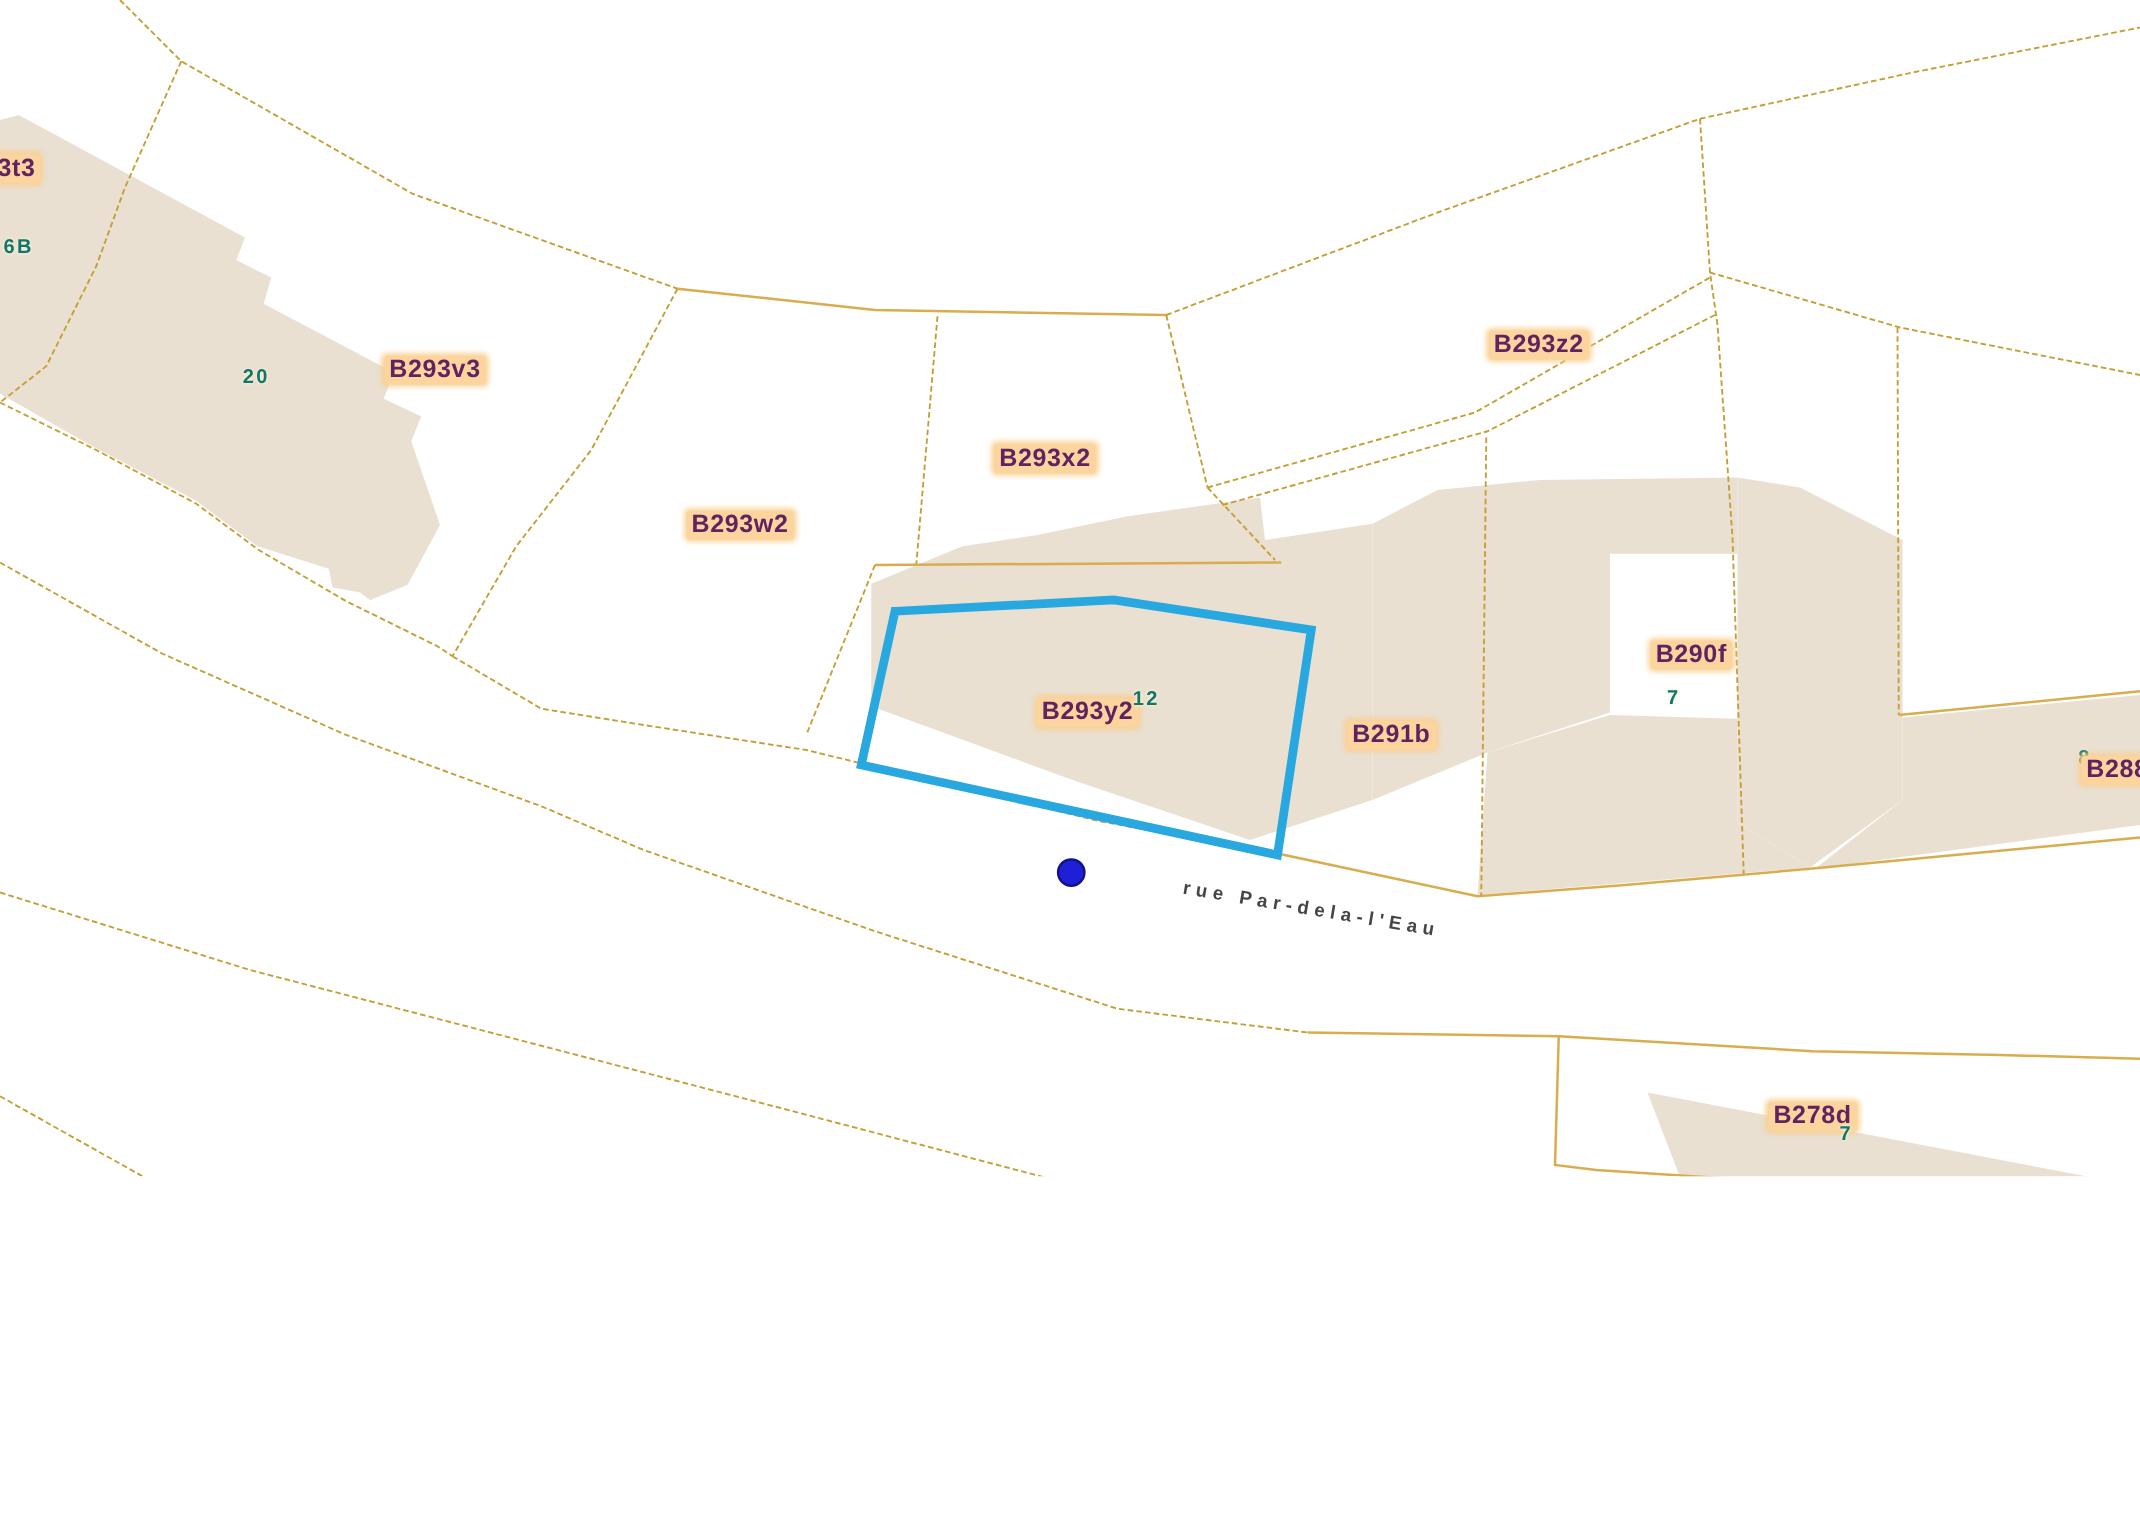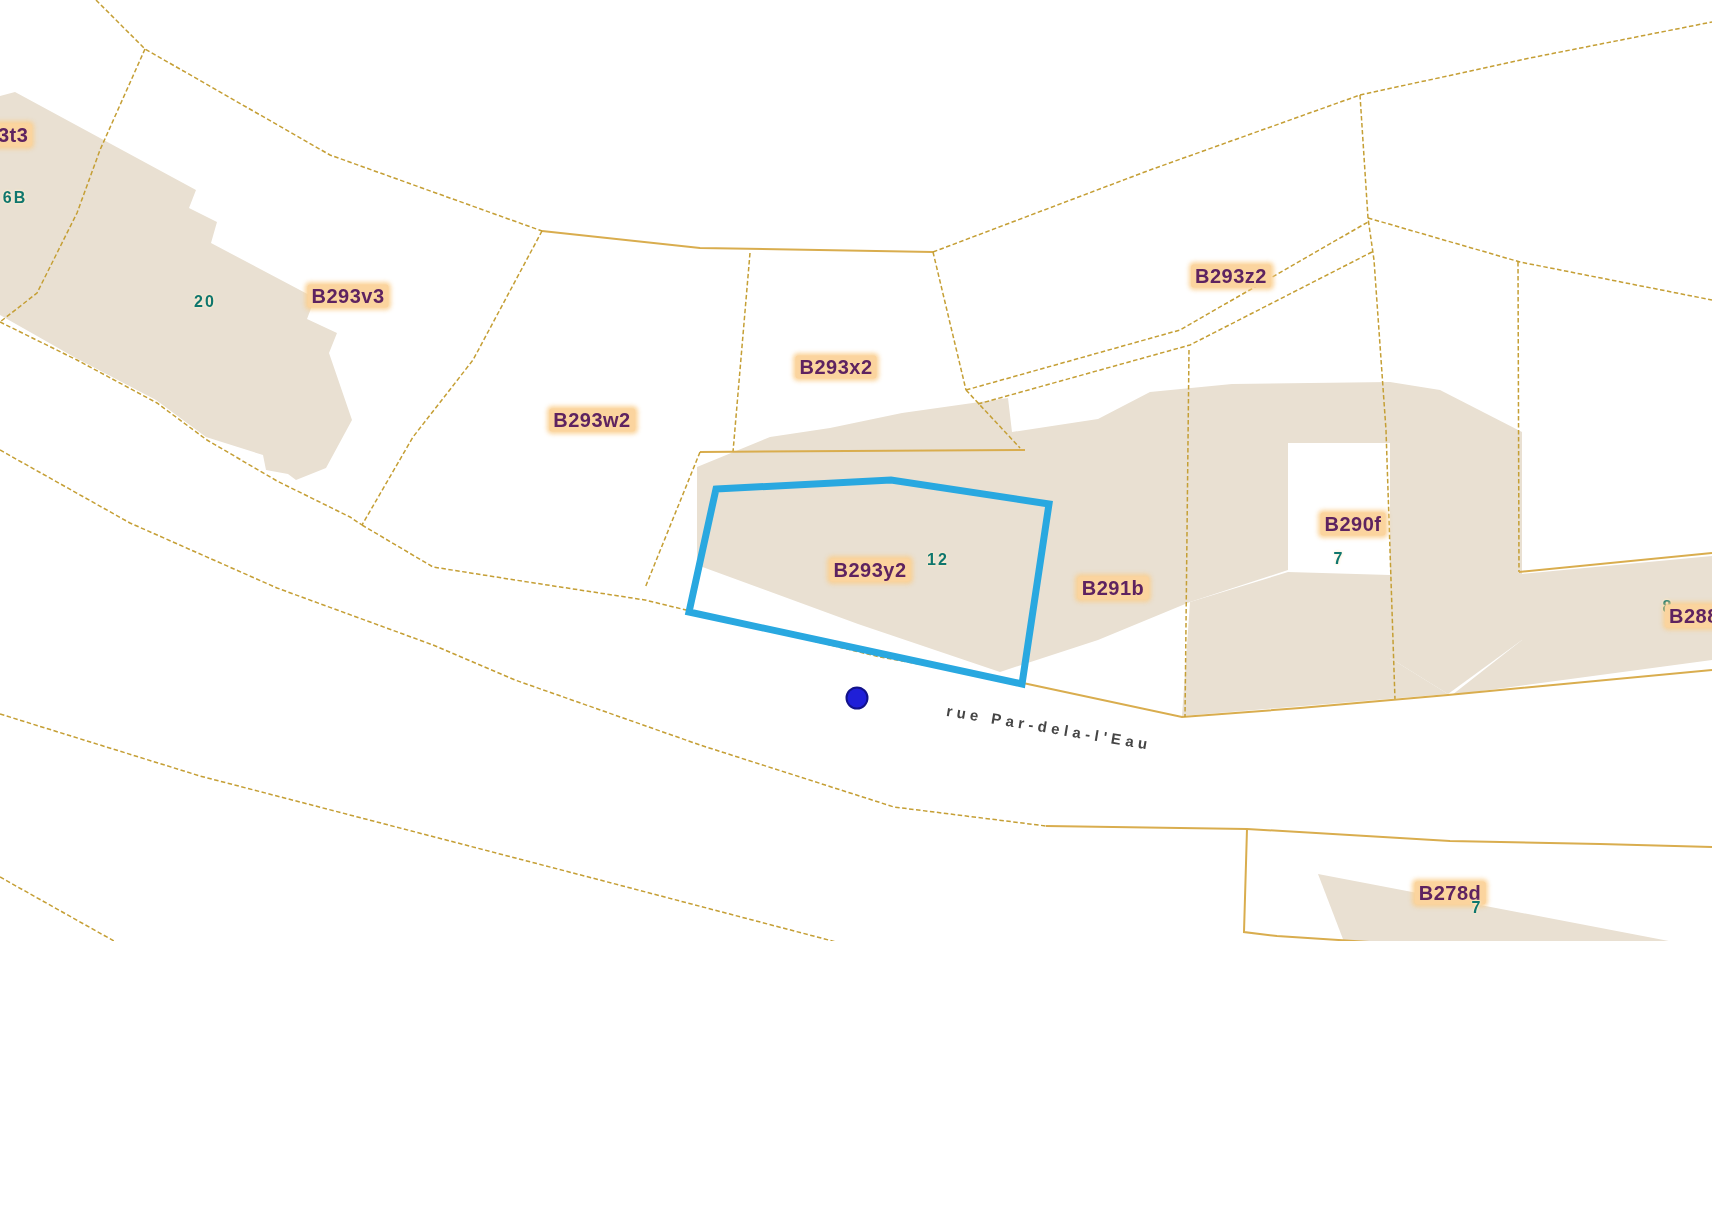--- a/index.html
+++ b/index.html
@@ -78,21 +78,21 @@
     </svg>
     <div class="map-marker" style="left: 857px; top: 698px; width: 19px; height: 19px;"></div>
     <span class="label-parcel align-left" style="left: -6px; top: 135px;">3t3</span>
     <span class="label-house" style="left: 15px; top: 198px;">6B</span>
     <span class="label-house" style="left: 205px; top: 302px;">20</span>
     <span class="label-parcel" style="left: 300px; top: 296px; margin-left: 48px;">B293v3</span>
     <span class="label-parcel" style="left: 592px; top: 420px;">B293w2</span>
     <span class="label-parcel" style="left: 836px; top: 367px;">B293x2</span>
     <span class="label-parcel" style="left: 1231px; top: 276px;">B293z2</span>
     <span class="label-parcel" style="left: 870px; top: 570px;">B293y2</span>
-    <span class="label-house" style="left: 938px; top: 560px;">12</span>
+    <span class="label-house" style="left: 917px; top: 560px;">12</span>
     <span class="label-parcel" style="left: 1113px; top: 588px; text-align: right;">B291b</span>
     <span class="label-parcel" style="left: 1353px; top: 524px;">B290f</span>
     <span class="label-house" style="left: 1339px; top: 559px;">7</span>
     <span class="label-house" style="left: 1668px; top: 607px;">8</span>
     <span class="label-parcel align-left" style="left: 1665px; top: 616px;">B288</span>
     <span class="label-parcel" style="left: 1450px; top: 893px;">B278d</span>
     <span class="label-house" style="left: 1477px; top: 908px;">7</span>
     <span class="label-parcel align-left" style="left: -4px; top: 1103px;">d</span>
     <span class="label-parcel align-left" style="left: 1692px; top: 1142px;">B</span>
     <span class="street-label">rue Par-dela-l'Eau</span>

